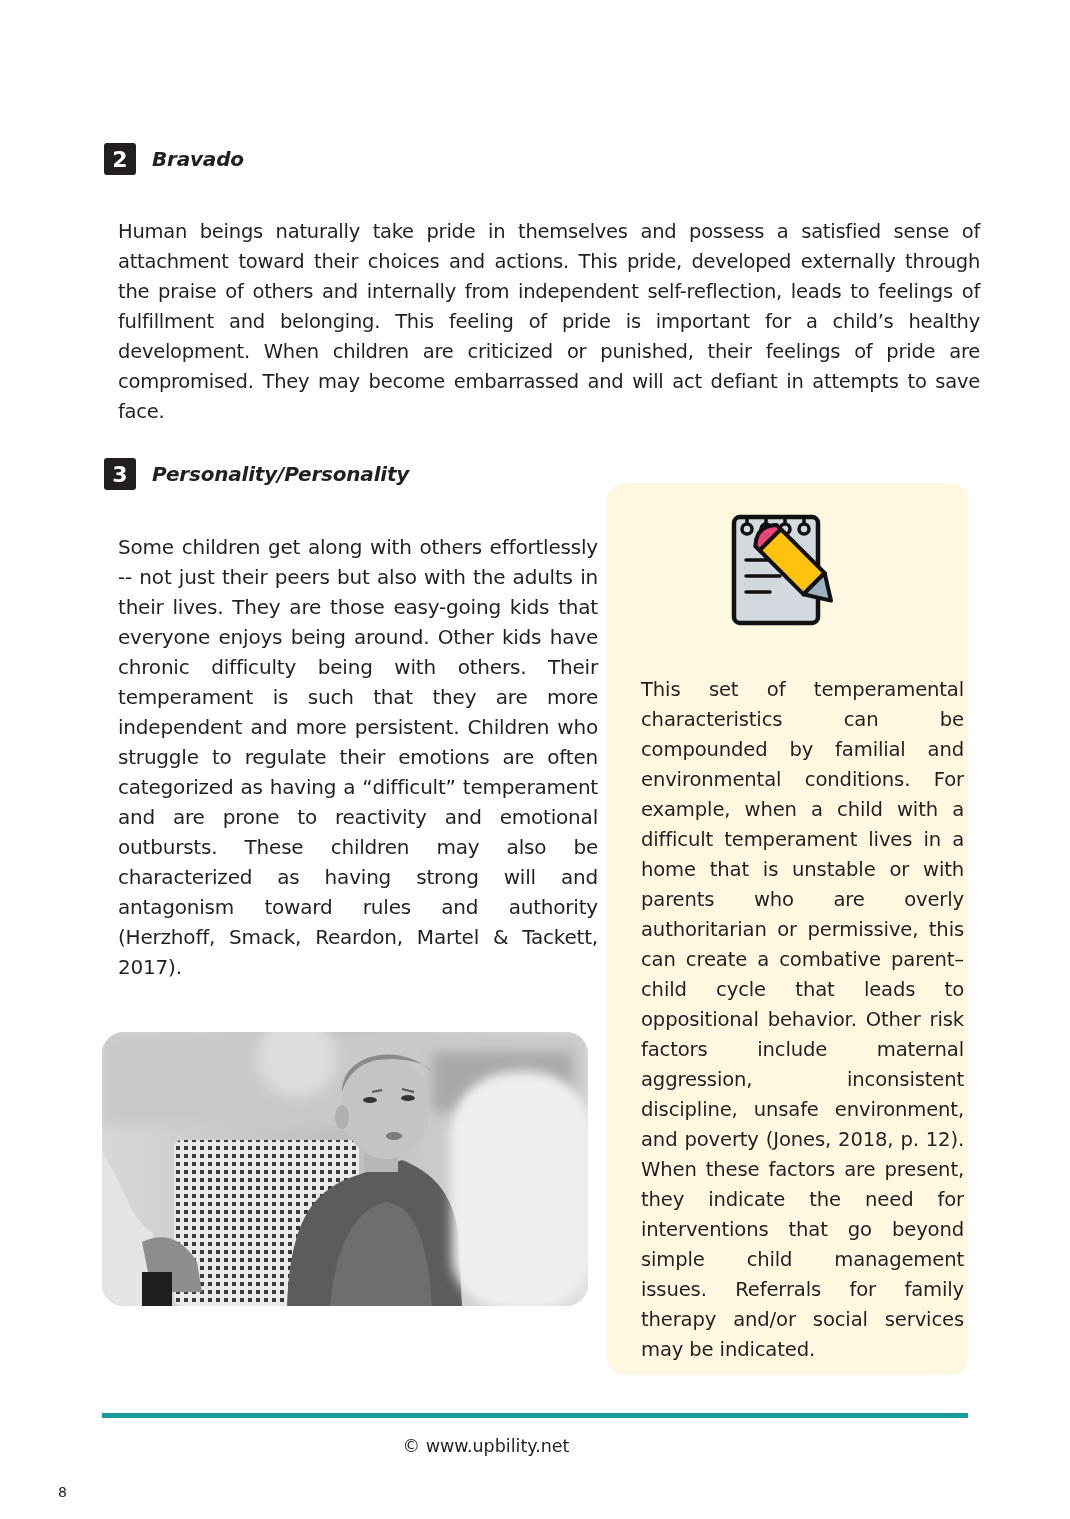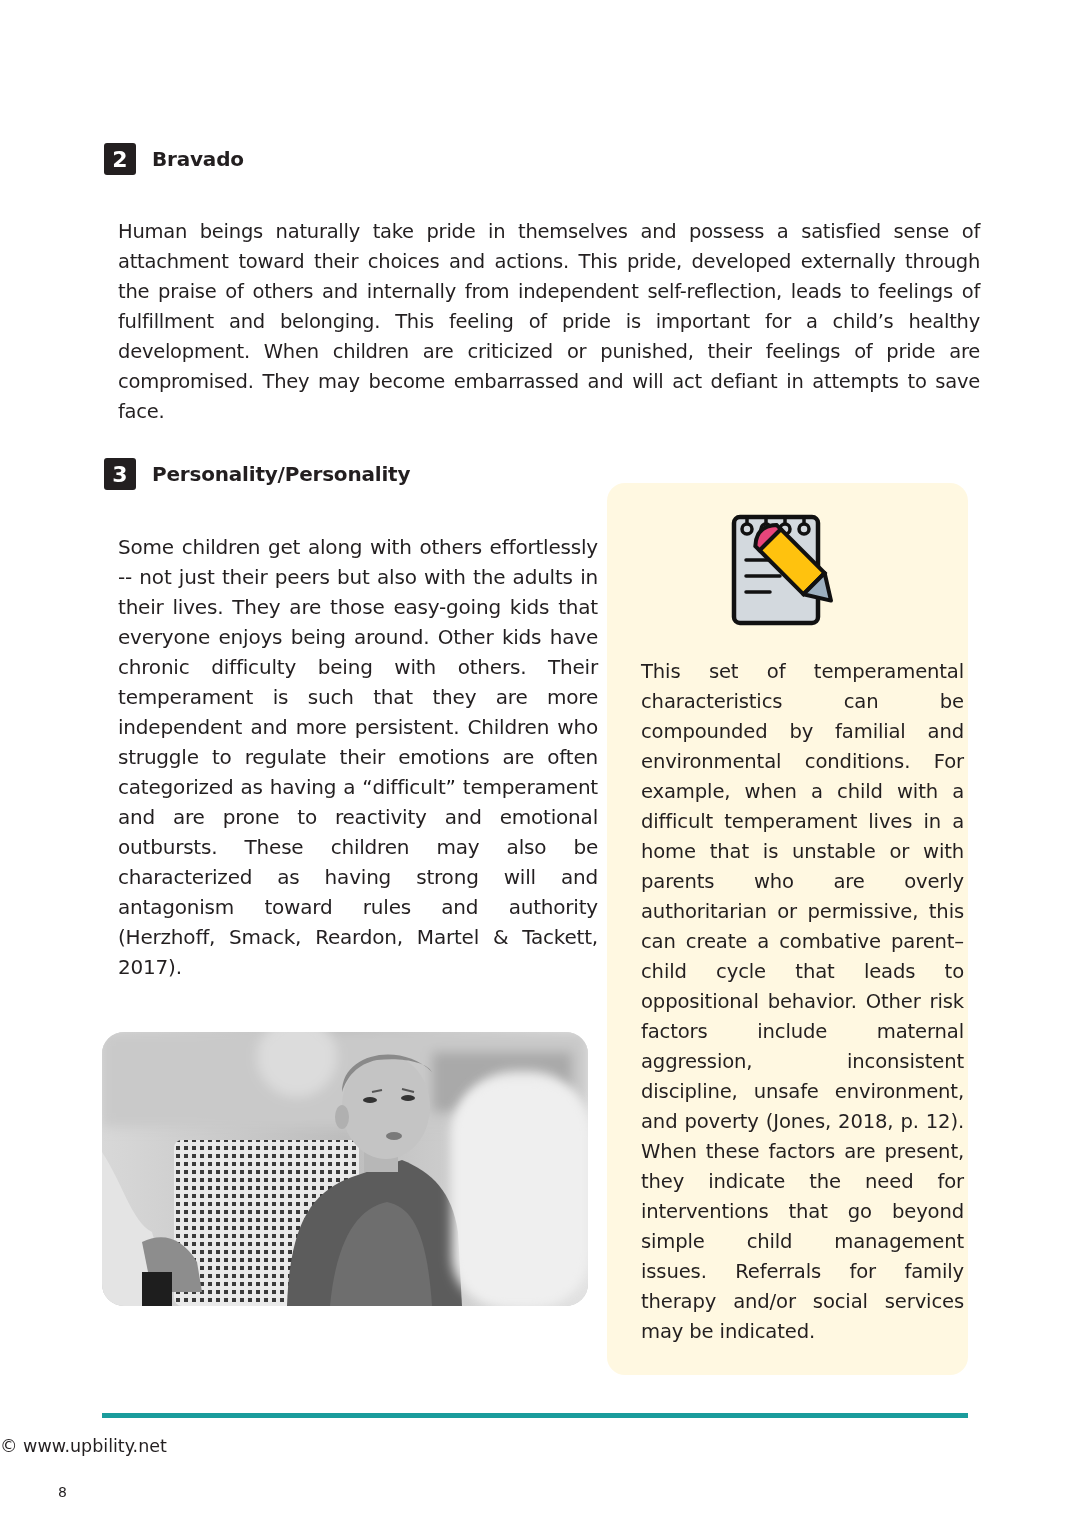--- a/index.html
+++ b/index.html
@@ -2,33 +2,33 @@
 <html><head>
 <meta charset="utf-8">
 <style>
   html, body { margin: 0; padding: 0; background: #ffffff; }
   body { width: 1070px; height: 1519px; position: relative; overflow: hidden;
          font-family: "DejaVu Sans", sans-serif; color: #231f20; }
   .section-heading { position: absolute; left: 104px; display: flex; align-items: center; }
   .num-badge { width: 32px; height: 32px; background: #231f20; color: #fff; border-radius: 3px;
                font-family: "DejaVu Sans", sans-serif; font-weight: bold; font-size: 22px;
                display: flex; align-items: center; justify-content: center; }
-  .heading-text { margin-left: 16px; font-weight: bold; font-size: 20px; letter-spacing: -0.2px; }
+  .heading-text { margin-left: 16px; font-weight: bold; font-size: 20px; letter-spacing: -0.2px; font-style: italic; }
   .para { position: absolute; font-size: 19.4px; line-height: 30px; text-align: justify;
           letter-spacing: -0.15px; word-spacing: 0px; margin: 16px; }
   #p-bravado { left: 102px; top: 201px; width: 862px; font-size: 19.5px; letter-spacing: -0.25px; }
   #p-temperament { left: 102px; top: 516px; width: 480px; font-size: 20px; letter-spacing: -0.2px; }
   .callout { position: absolute; left: 607px; top: 483px; width: 361px; height: 892px;
              background: #fff8e1; border-radius: 18px; }
-  .callout .para { left: 18px; top: 158px; width: 323px; font-size: 19.6px; letter-spacing: -0.15px; }
+  .callout .para { left: 18px; top: 176px; width: 323px; font-size: 19.6px; letter-spacing: -0.15px; }
   .notepad { position: absolute; left: 123px; top: 30px; width: 115px; height: 115px; }
   .photo { position: absolute; left: 102px; top: 1032px; width: 486px; height: 274px;
            border-radius: 22px; overflow: hidden; background: #cfcfcf; }
   .divider { position: absolute; left: 102px; top: 1413px; width: 866px; height: 5px; background: #1a9c9c; }
-  .footer-credit { position: absolute; left: 0; width: 972px; top: 1436px; 
+  .footer-credit { position: absolute; left: 0; width: 972px; top: 1436px; text-align: center;
                    font-size: 17.5px; color: #231f20; }
   .page-number { position: absolute; left: 58px; top: 1484px; font-size: 14px; color: #231f20; }
 </style>
 </head>
 <body>
 
 <div class="section-heading" style="top:143px;">
   <div class="num-badge">2</div>
   <div class="heading-text">Bravado</div>
 </div>

